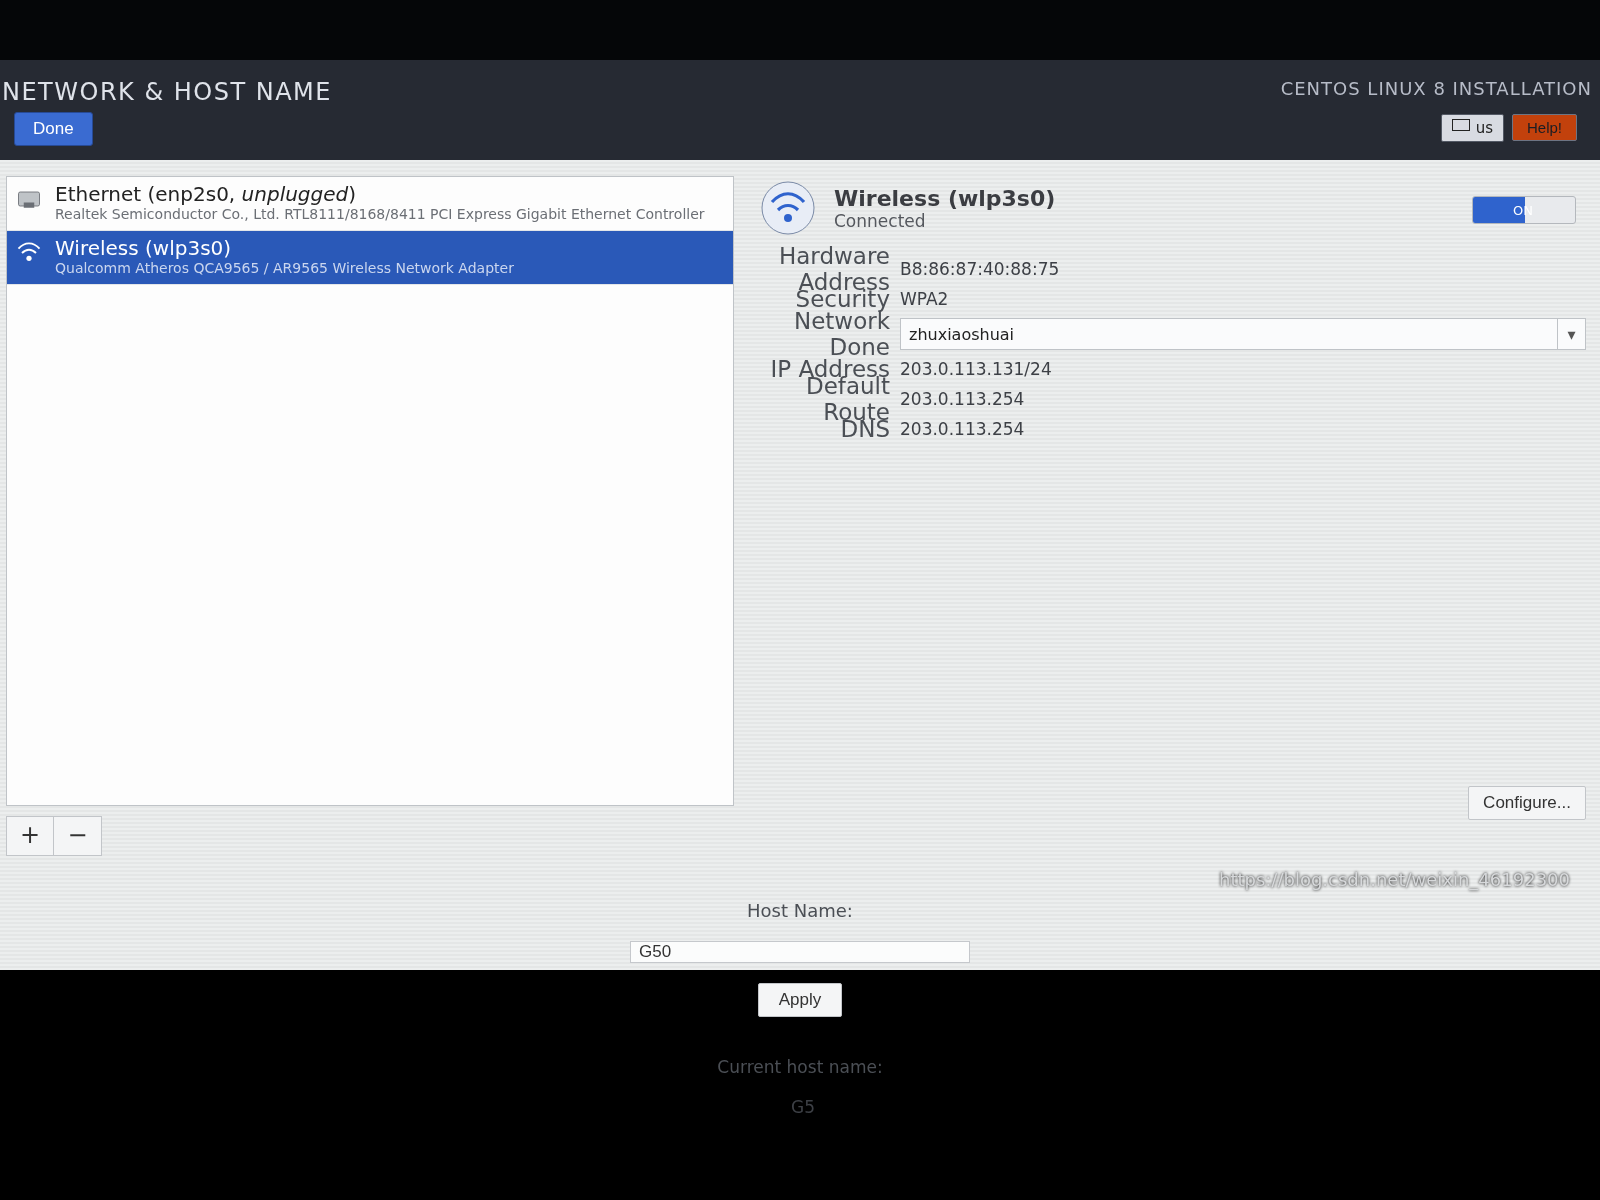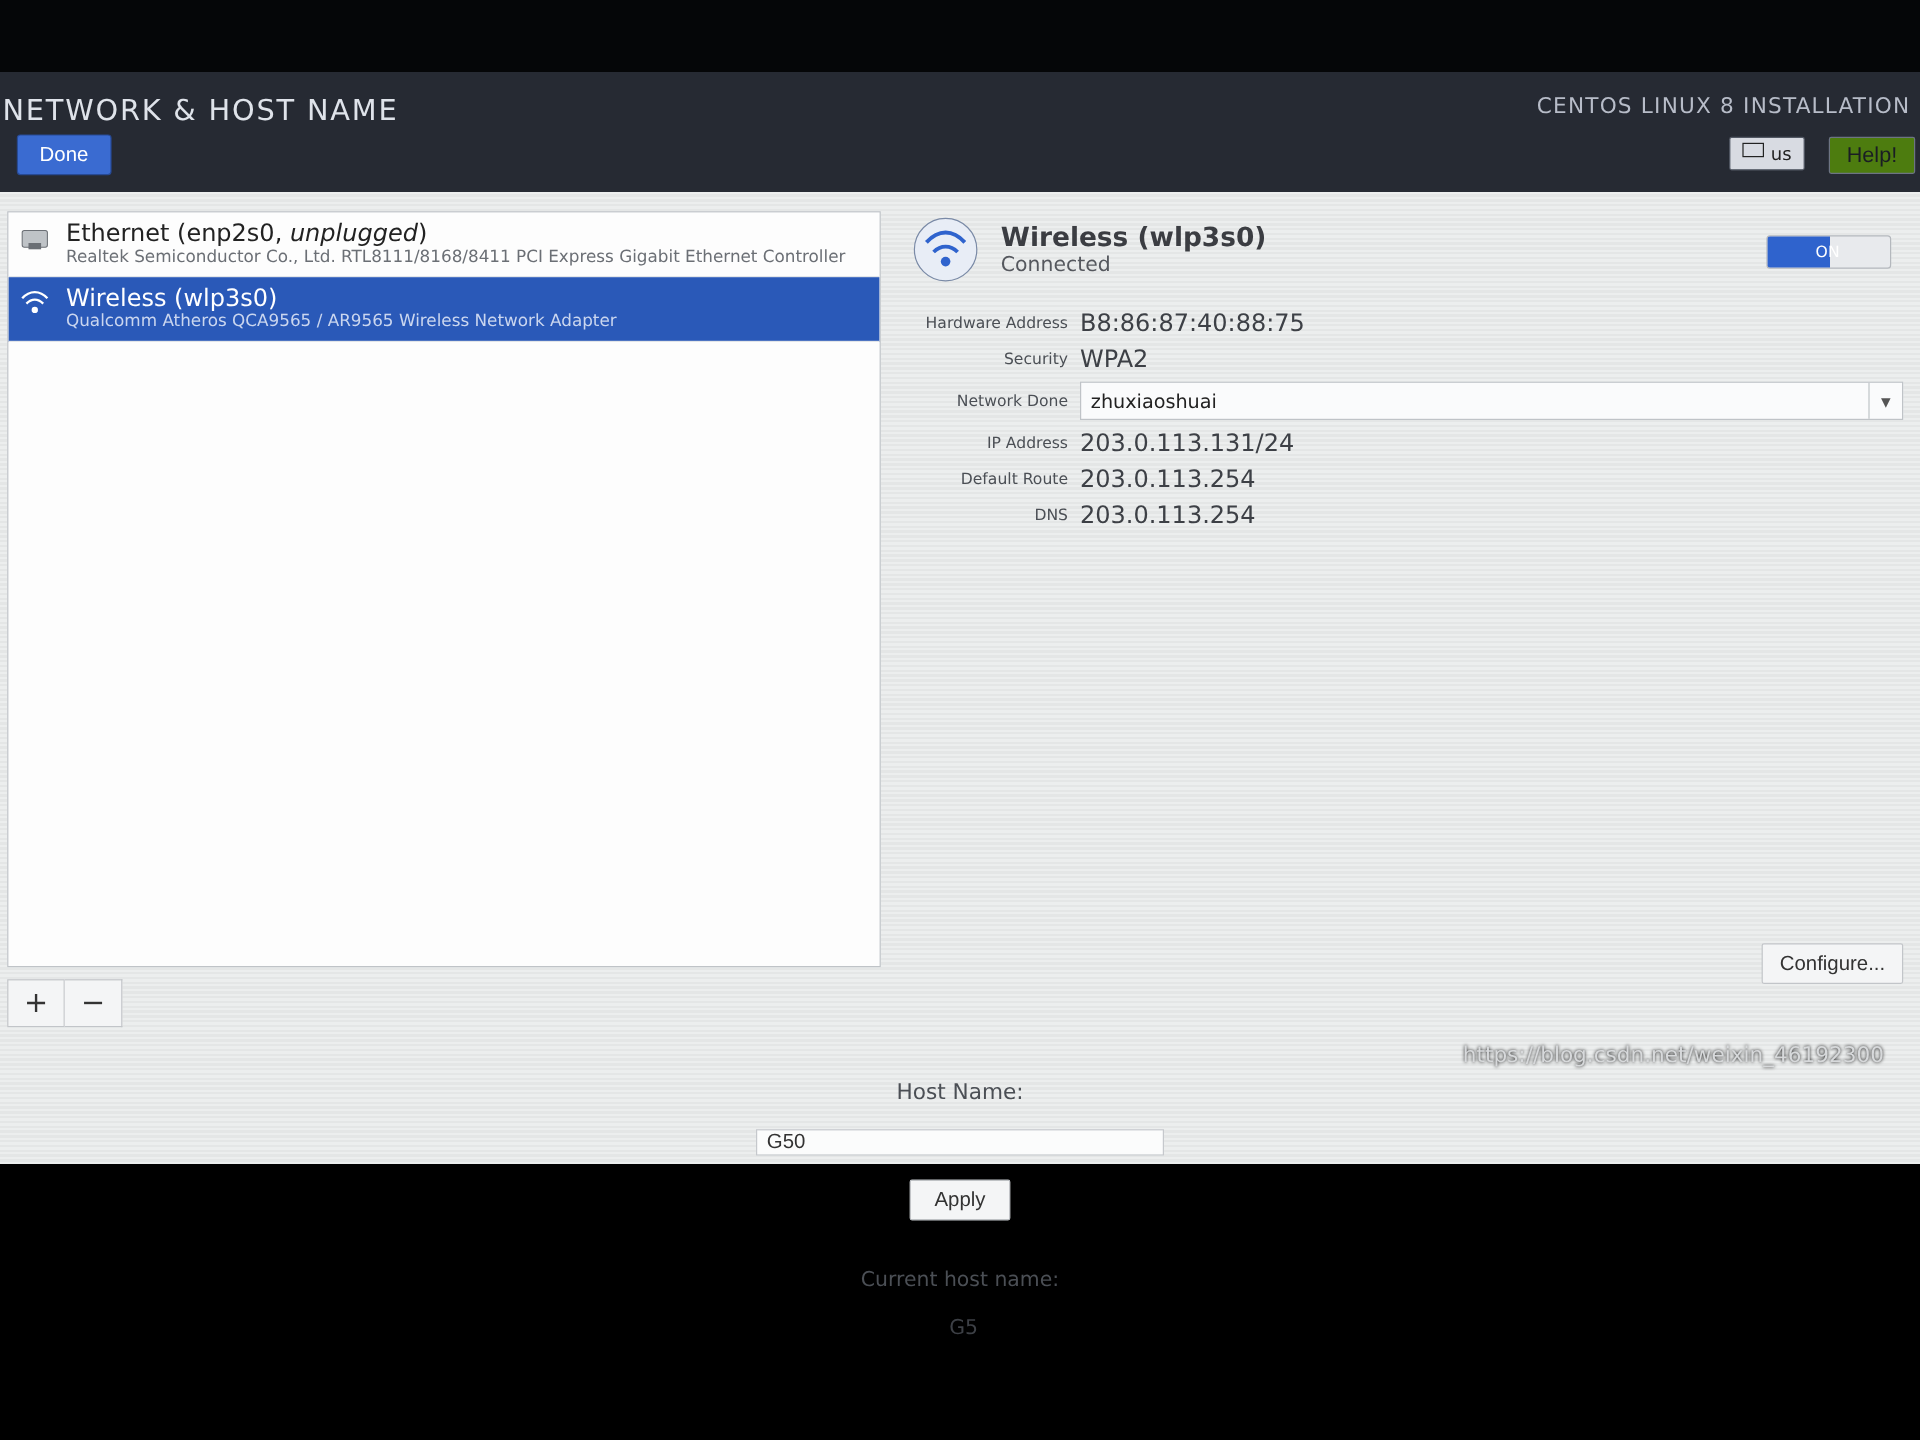--- a/index.html
+++ b/index.html
@@ -46,23 +46,23 @@
     background: #d8dbe2; border: 1px solid #525864;
     color: #222; padding: 4px 10px; font-size: 15px;
     display: flex; gap: 6px;
     border-radius: 2px;
   }
   .header .kb .kbicon {
     display:inline-block; width:18px; height:12px;
     border:1px solid #222; position:relative;
   }
   .header .help {
-    position: absolute; right: 4px; top: 54px;
-    background: #4d7c0f; border: 1px solid #6d7483;
-    color: #1a1d24; padding: 4px 14px; font-size: 18px;
+    position: absolute; right: 23px; top: 54px;
+    background: #c2410c; border: 1px solid #6d7483;
+    color: #1a1d24; padding: 4px 14px; font-size: 15px;
     border-radius: 2px;
     cursor: pointer;
   }
 
   
   .panel {
     position: absolute; left: 0; top: 160px; width: 1600px; height: 810px;
     background: #eaecec;
     background-image:
       repeating-linear-gradient(0deg,#eceeee 0 2px,#e4e6e6 2px 4px);
@@ -129,23 +129,23 @@
     width: 52px; height: 100%;
     background: #2f63cd; color:#fff;
     font-size:13px; display:flex; align-items:center; justify-content:center;
     border-radius:2px 0 0 2px;
     padding-left:48px;
   }
   .toggle .off { flex:1; }
 
   .kv { margin-top: 18px; }
   .kvrow { display:flex; align-items:center; height: 30px; }
-  .kvlab { width: 140px; text-align:right; color:#4b4f55; font-size:13px;
+  .kvlab { width: 140px; text-align:right; color:#4b4f55; font-size:23px;
            padding-right: 10px; }
-  .kvval { color:#3d4046; font-size:20px; }
+  .kvval { color:#3d4046; font-size:17px; }
   .netname {
     flex:1; height:32px;
     background:#fafbfc; border:1px solid #bfc3c7;
     display:flex; align-items:center; padding:0 8px;
     position:relative;
   }
   .netname .dd {
     position:absolute; right:0; top:0; width:28px; height:100%;
     border-left:1px solid #bfc3c7; display:flex;
     align-items:center; justify-content:center; color:#555;

